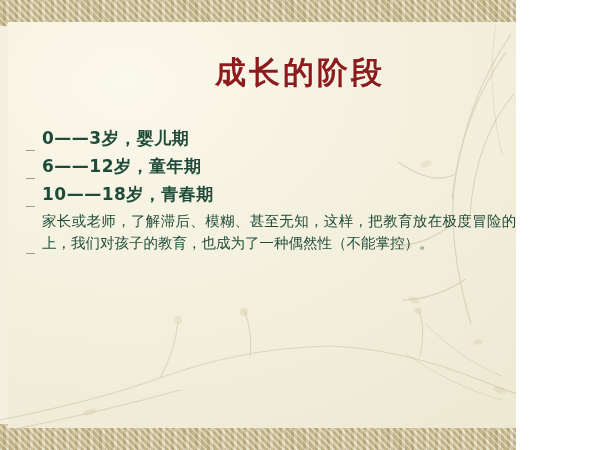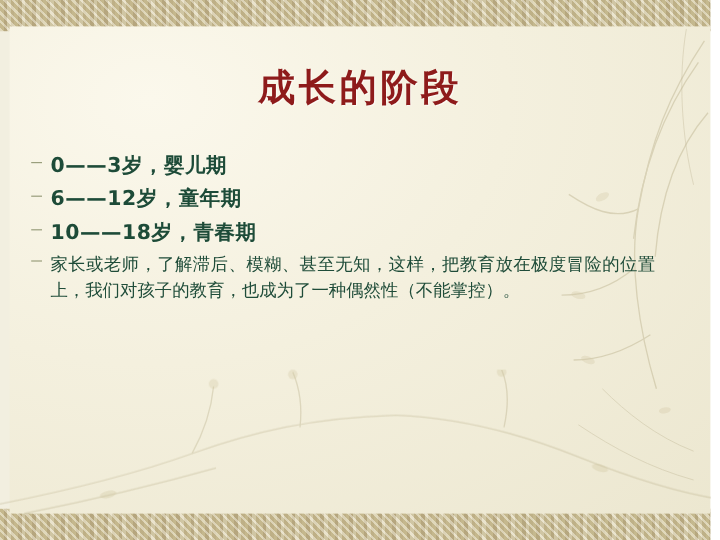--- a/index.html
+++ b/index.html
@@ -9,21 +9,21 @@
   body {
     width: 600px;
     height: 450px;
     overflow: hidden;
     font-family: "Liberation Sans", sans-serif;
     background: #ffffff;
   }
 
   .slide {
     position: relative;
-    width: 592px;
+    width: 516px;
     height: 450px;
     background: #f2efe0;
     overflow: hidden;
   }
 
   
   .band {
     position: absolute;
     left: 0;
     width: 600px;
@@ -96,21 +96,21 @@
 
   
   .content {
     position: absolute;
     left: 26px;
     top: 126px;
     width: 520px;
   }
   .bullet-row {
     display: flex;
-    align-items: flex-start;
+    align-items: flex-end;
     margin-bottom: 3px;
   }
   .dash {
     flex: 0 0 auto;
     width: 16px;
     padding-top: 9px;
     color: #9aa07a;
     font-size: 11px;
     line-height: 1;
   }

